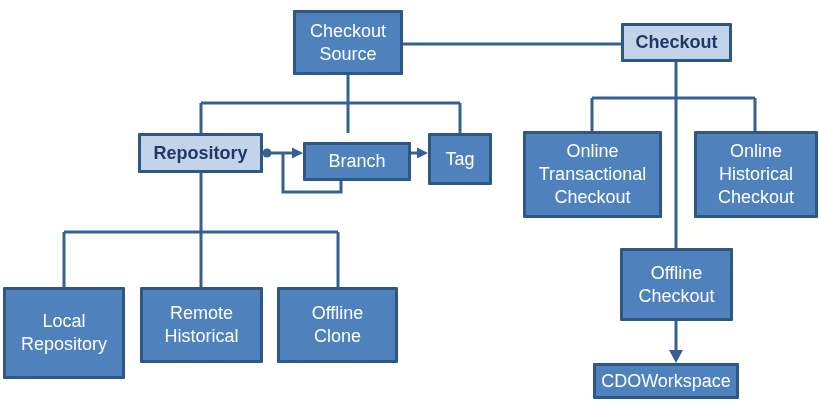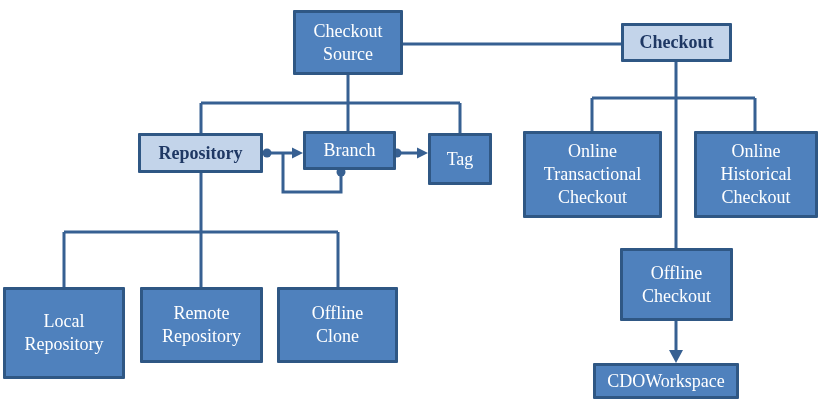--- a/index.html
+++ b/index.html
@@ -8,21 +8,21 @@
     --light-node-fill:#c3d4ea;
     --connector:#376092;
     --text-on-dark:#ffffff;
     --text-on-light:#1f3864;
   }
   html,body{margin:0;padding:0;background:#ffffff;}
   .canvas{
     position:relative;
     width:819px;height:407px;
     background:#ffffff;
-    font-family:Liberation Serif, serif;
+    font-family:Liberation Sans, sans-serif;
     overflow:hidden;
   }
   .connector-layer{
     position:absolute;left:0;top:0;width:819px;height:407px;
   }
   .node{
     position:absolute;
     box-sizing:border-box;
     border:3px solid var(--node-border);
     display:flex;align-items:center;justify-content:center;
@@ -67,39 +67,39 @@
     </g>
   </svg>
 
   <div class="node solid" style="left:293px;top:10px;width:110px;height:65px">Checkout
 Source</div>
 
   <div class="node light" style="left:621px;top:23px;width:111px;height:39px">Checkout</div>
 
   <div class="node light" style="left:138px;top:133px;width:125px;height:40px">Repository</div>
 
-  <div class="node solid" style="left:303px;top:131px;width:93px;height:39px">Branch</div>
+  <div class="node solid" style="left:303px;top:142px;width:108px;height:39px">Branch</div>
 
   <div class="node solid" style="left:428px;top:133px;width:64px;height:52px">Tag</div>
 
   <div class="node solid" style="left:523px;top:131px;width:139px;height:87px">Online
 Transactional
 Checkout</div>
 
   <div class="node solid" style="left:694px;top:131px;width:124px;height:87px">Online
 Historical
 Checkout</div>
 
   <div class="node solid" style="left:620px;top:248px;width:113px;height:73px">Offline
 Checkout</div>
 
   <div class="node solid" style="left:593px;top:363px;width:146px;height:36px">CDOWorkspace</div>
 
   <div class="node solid" style="left:3px;top:287px;width:122px;height:92px">Local
 Repository</div>
 
   <div class="node solid" style="left:140px;top:287px;width:123px;height:76px">Remote
-Repository</div>
+Historical</div>
 
   <div class="node solid" style="left:277px;top:287px;width:121px;height:76px">Offline
 Clone</div>
 
 </div>
 
 </body></html>

